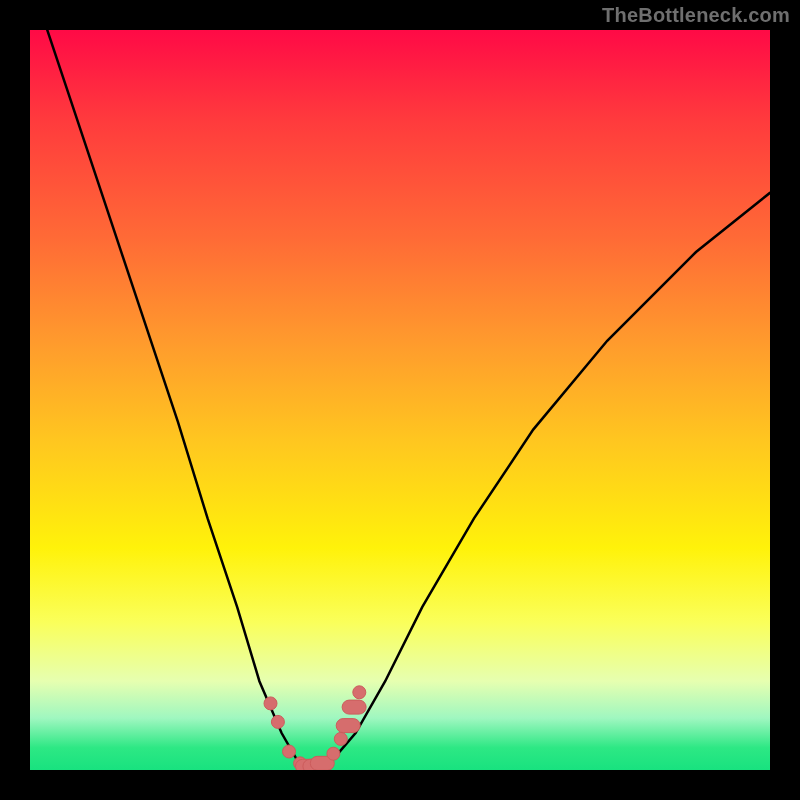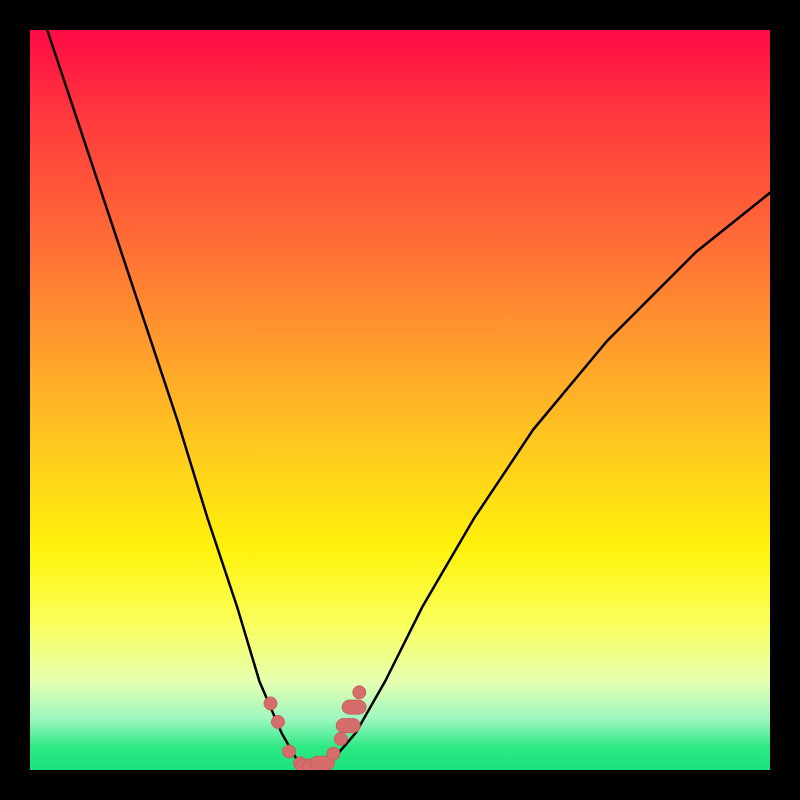--- a/index.html
+++ b/index.html
@@ -54,20 +54,21 @@
     top: 0;
     width: 740px;
     height: 740px;
     z-index: 2;
   }
 </style>
 </head>
 <body>
 
 <div class="frame">
+  <div class="watermark">TheBottleneck.com</div>
   <div class="plot">
     <svg class="curve" viewBox="0 0 740 740">
       <g id="curve-group">
           <path d="M0.00 -51.80 L37.00 59.20 L74.00 170.20 L111.00 281.20 L148.00 392.20 L177.60 488.40 L207.20 577.20 L229.40 651.20 L251.60 703.00 L266.40 728.90 L277.50 736.30 L288.60 736.30 L303.40 728.90 L325.60 703.00 L355.20 651.20 L392.20 577.20 L444.00 488.40 L503.20 399.60 L577.20 310.80 L666.00 222.00 L740.00 162.80 " fill="none" stroke="#000000" stroke-width="2.5" stroke-linecap="round"></path>
         </g>
       <g id="marker-group">
           <rect x="234.00" y="666.90" width="13" height="13" rx="6.50" fill="#d66d6d" stroke="#cc5c5c" stroke-width="1"></rect>
           <rect x="241.40" y="685.40" width="13" height="13" rx="6.50" fill="#d66d6d" stroke="#cc5c5c" stroke-width="1"></rect>
           <rect x="252.50" y="715.00" width="13" height="13" rx="6.50" fill="#d66d6d" stroke="#cc5c5c" stroke-width="1"></rect>
           <rect x="263.60" y="726.84" width="13" height="13" rx="6.50" fill="#d66d6d" stroke="#cc5c5c" stroke-width="1"></rect>

